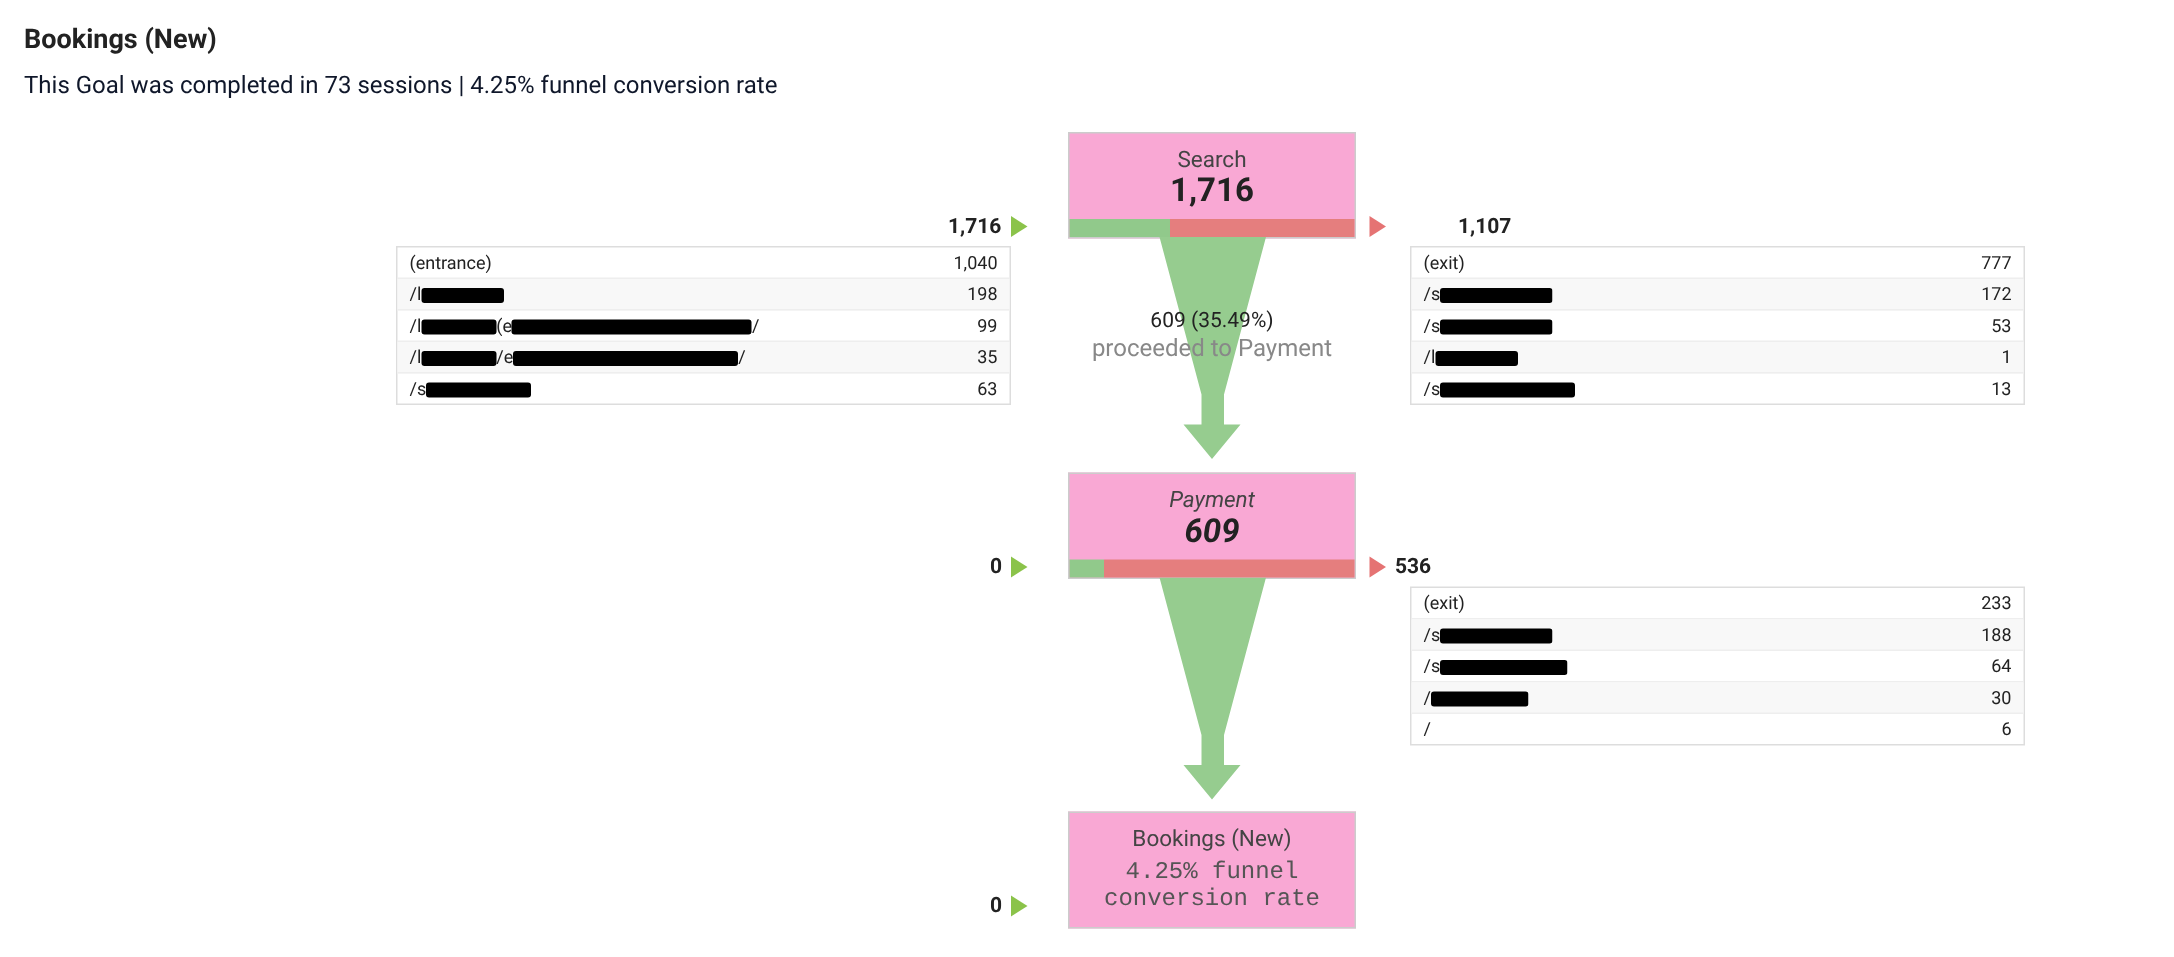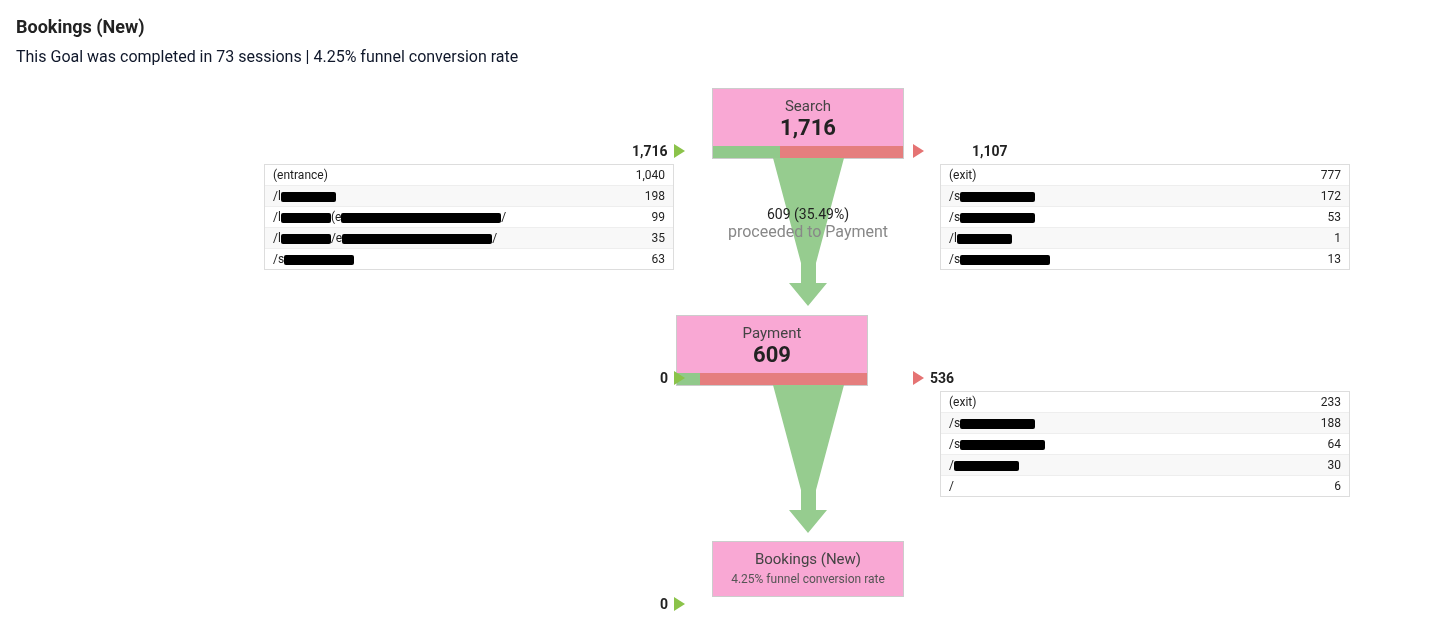--- a/index.html
+++ b/index.html
@@ -37,23 +37,24 @@
     font-size: 15px;
     color: #444;
     padding-top: 8px;
   }
   .step-value {
     font-size: 22px;
     font-weight: 700;
     padding-bottom: 6px;
   }
   .step-subtext {
-    font-size: 12px;
+    font-size: 16px;
     color: #555;
     padding: 4px 4px 10px;
+    font-family: Liberation Mono, monospace;
   }
   .step-bar {
     display: flex;
     height: 12px;
     width: 100%;
   }
   .bar-green { background: #91c98b; }
   .bar-red   { background: #e57e7e; }
   .in-label, .out-label {
     position: absolute;
@@ -186,21 +187,21 @@
   </div>
 
   <svg class="funnel-arrow" style="left:755px; top:72px;" width="75" height="150">
     <path d="M 2 0 L 73 0 L 45 105 L 45 125 L 56 125 L 37 148 L 18 125 L 30 125 L 30 105 Z" fill="#96cc8f"></path>
   </svg>
   <div class="proceed-text" style="left:692px; top:120px;">
     <div class="proceed-main">609 (35.49%)</div>
     <div class="proceed-sub">proceeded to Payment</div>
   </div>
 
-  <div class="step-box" style="left:660px; top:229px;">
+  <div class="step-box" style="left:696px; top:229px;font-style:italic;">
     <div class="step-title">Payment</div>
     <div class="step-value">609</div>
     <div class="step-bar">
       <div class="bar-green" style="width:11.99%"></div>
       <div class="bar-red" style="flex:1"></div>
     </div>
   </div>
   <div class="in-label" style="left:644px; top:284px;">
     <span>0</span>
     <span class="tri-right tri-green"></span>

